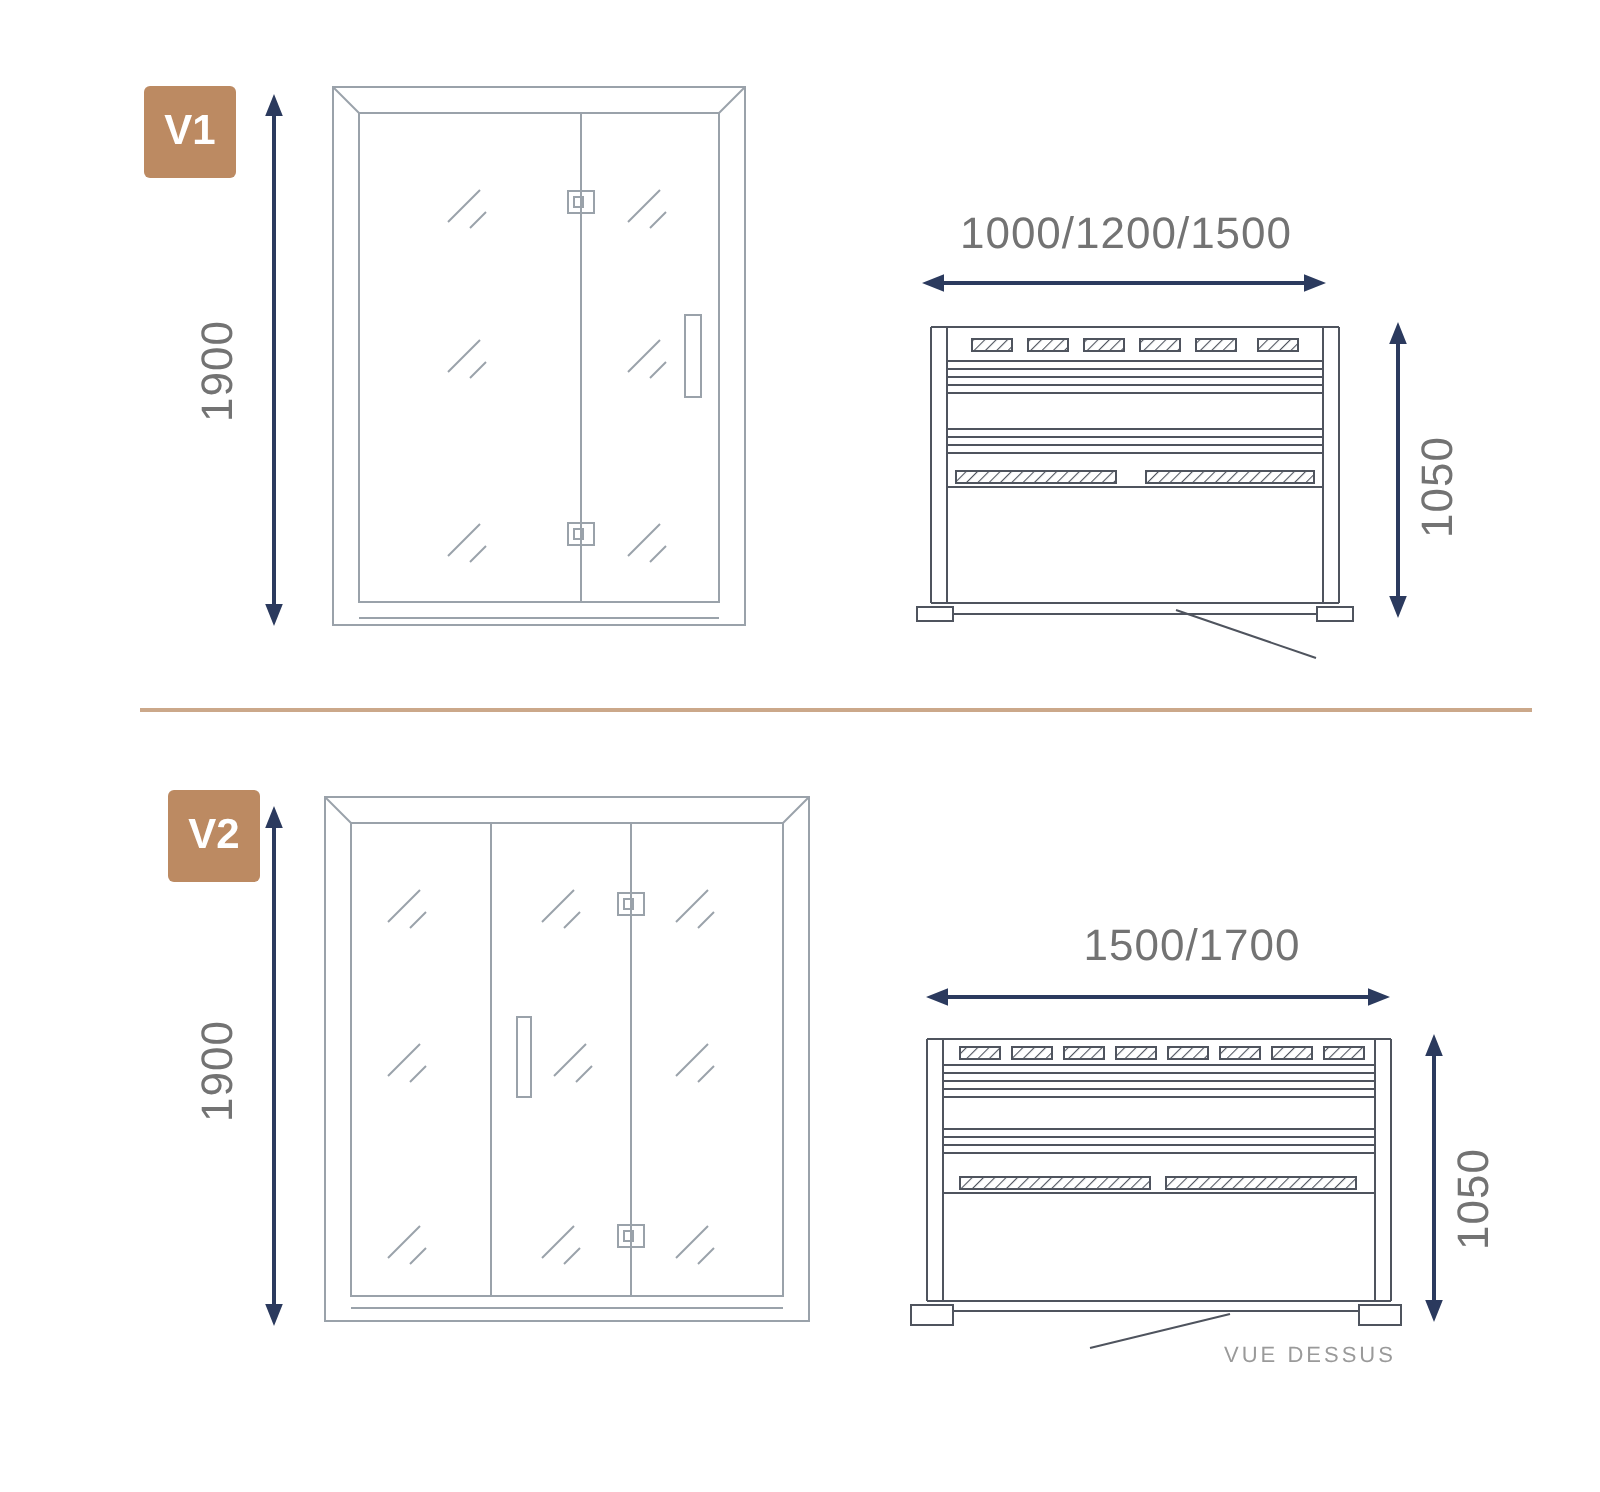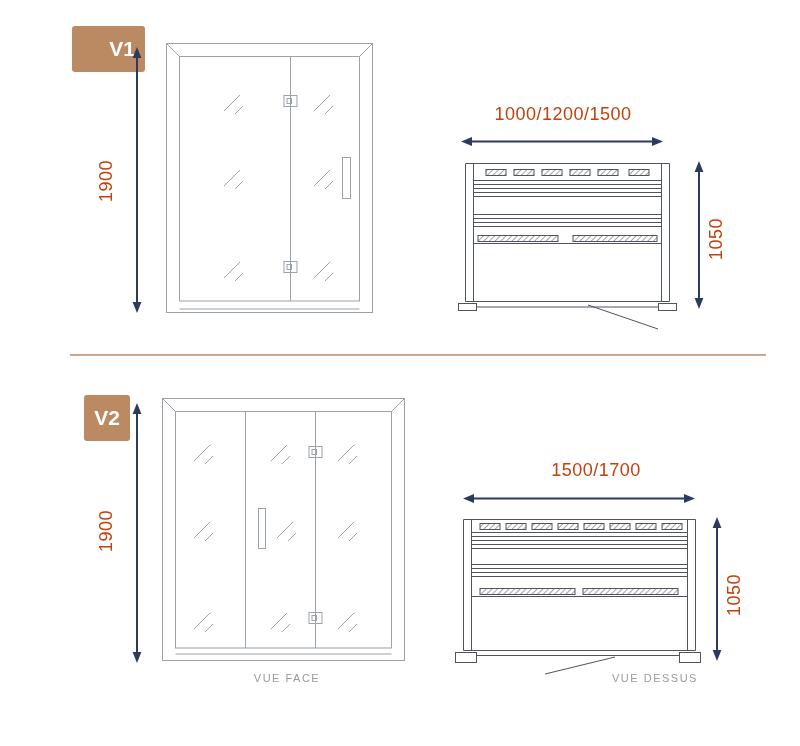--- a/index.html
+++ b/index.html
@@ -6,21 +6,21 @@
   .canvas {
     position:relative; width:800px; height:746px; background:#ffffff;
     font-family:"Liberation Sans", sans-serif; overflow:hidden;
   }
   .badge {
     position:absolute; width:46px; height:46px; background:#bc8a62;
     color:#ffffff; font-weight:bold; font-size:21px; border-radius:3px;
     display:flex; align-items:center; justify-content:center;
   }
   .dim {
-    position:absolute; color:#c2410c; font-size:18px; font-weight:500;
+    position:absolute; color:#737373; font-size:22px; font-weight:500;
     letter-spacing:0.5px; white-space:nowrap;
   }
   .dim.hdim { width:200px; text-align:center; }
   .vlabel { writing-mode:vertical-rl; transform:rotate(180deg); }
   .caption {
     position:absolute; width:200px; text-align:center; color:#9a9a9a;
     font-size:11px; letter-spacing:1.5px; white-space:nowrap;
   }
   .divider { position:absolute; left:70px; top:354px; width:696px; height:2px; background:#cba88a; }
   svg.draw { position:absolute; overflow:visible; }
@@ -40,21 +40,21 @@
         <rect width="4" height="4" fill="#ffffff"></rect>
         <line x1="0" y1="0" x2="0" y2="4" stroke="#4f545e" stroke-width="1.1"></line>
       </pattern>
       <g id="shine">
         <line x1="-13" y1="11" x2="3" y2="-5"></line>
         <line x1="-2" y1="14" x2="6" y2="6"></line>
       </g>
     </defs>
   </svg>
 
-  <div class="badge" style="left:72px; top:26px;padding-left:27px;">V1</div>
+  <div class="badge" style="left:72px; top:43px;">V1</div>
 
   <svg class="draw arrow" style="left:130px; top:44px;" width="14" height="272">
     <line x1="7" y1="12" x2="7" y2="260"></line>
     <polygon points="7,3 2.6,14 11.4,14"></polygon>
     <polygon points="7,269 2.6,258 11.4,258"></polygon>
   </svg>
   <div class="dim vlabel" style="left:96px; top:160px;">1900</div>
 
   <svg class="draw" style="left:166px; top:43px;" width="207" height="270" viewBox="0 0 207 270">
     <g class="front">
@@ -240,16 +240,15 @@
     </g>
   </svg>
 
   <svg class="draw arrow" style="left:710px; top:514px;" width="14" height="150">
     <line x1="7" y1="12" x2="7" y2="138"></line>
     <polygon points="7,3 2.6,14 11.4,14"></polygon>
     <polygon points="7,147 2.6,136 11.4,136"></polygon>
   </svg>
   <div class="dim vlabel" style="left:724px; top:574px;">1050</div>
 
-  <div class="caption" style="left:187px; top:672px;">VUE FACE</div>
   <div class="caption" style="left:555px; top:672px;">VUE DESSUS</div>
 
 </div>
 
 </body></html>

